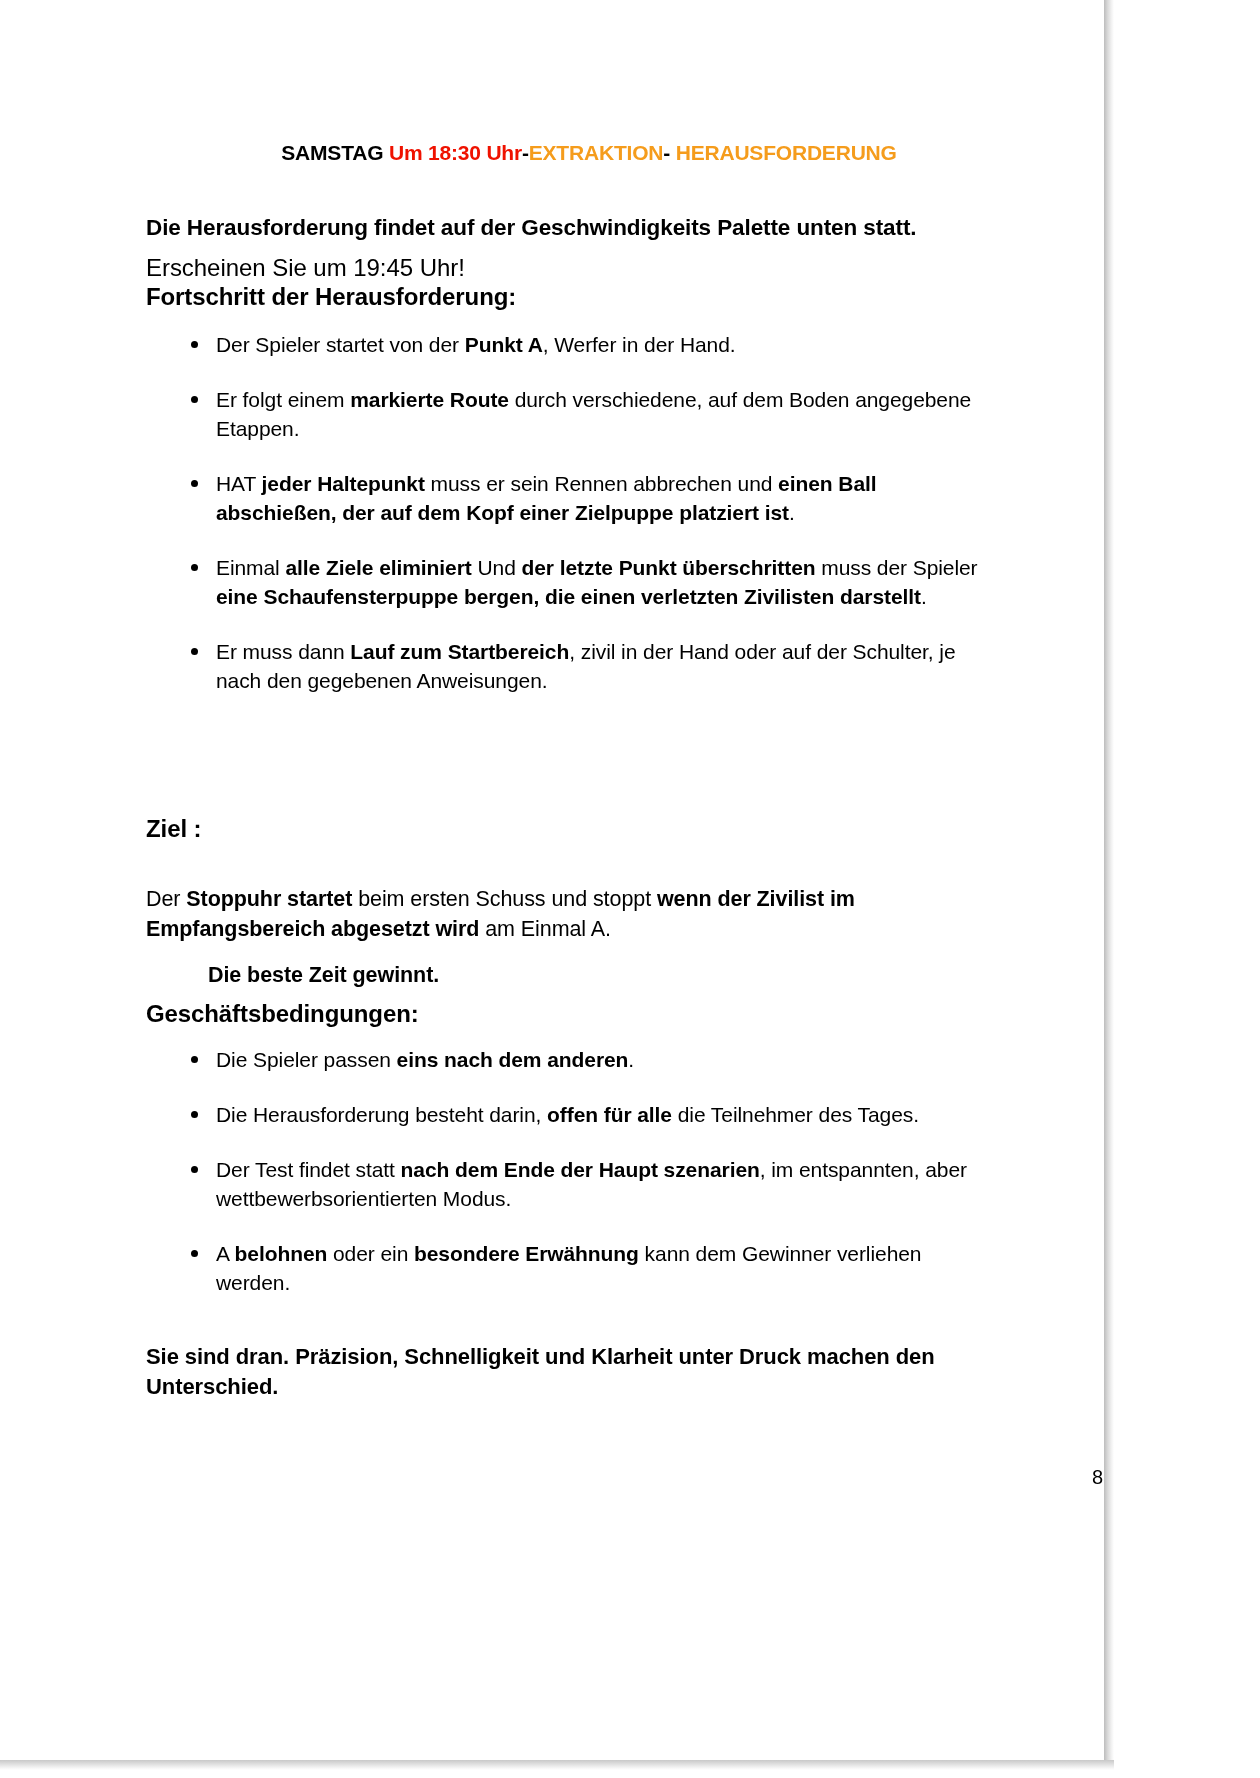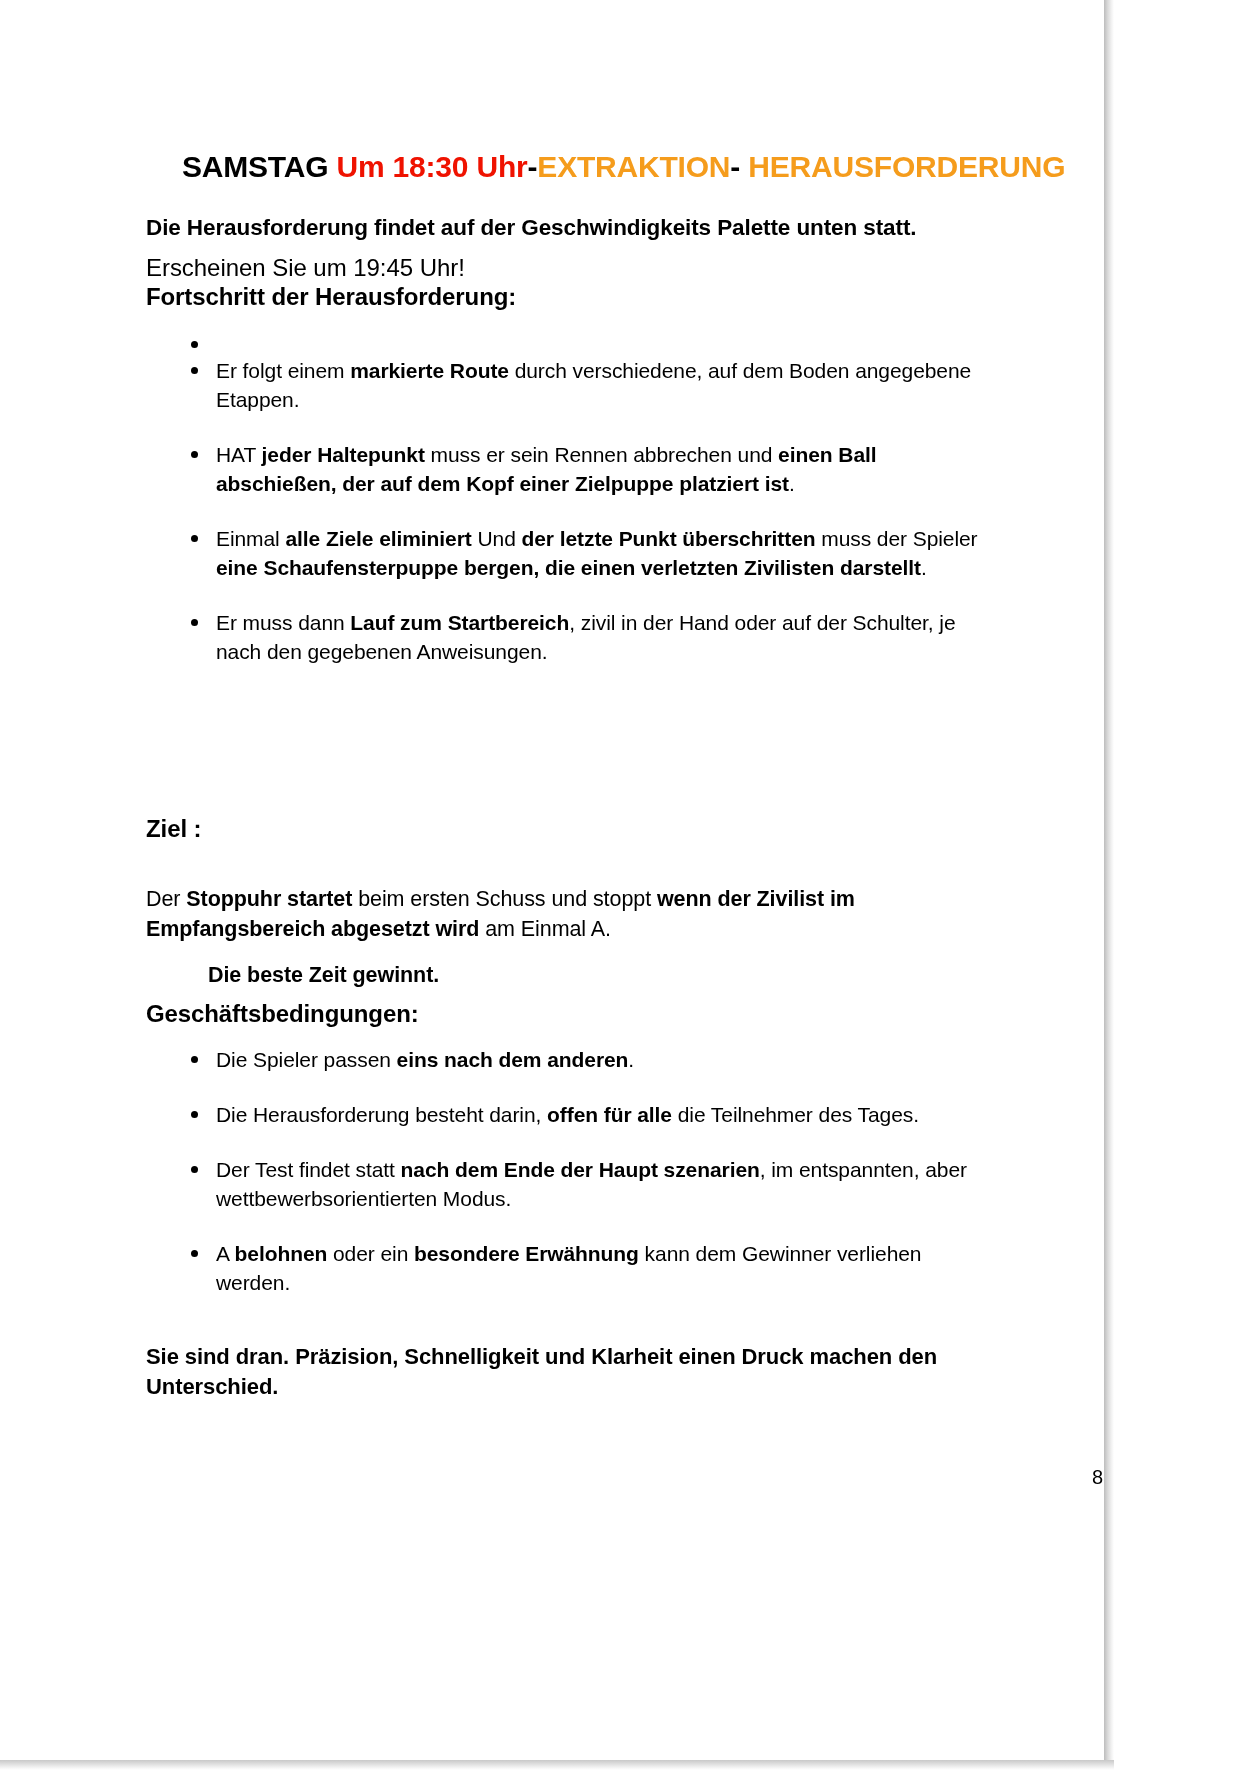--- a/index.html
+++ b/index.html
@@ -55,23 +55,23 @@
 
   
   .content {
     position: absolute;
     left: 146px;
     top: 0;
     width: 850px;
   }
 
   .doc-title {
-    margin: 16px;
+    margin: 8px;
     padding: 0;
-    font-size: 30px;
+    font-size: 21px;
     font-weight: bold;
     line-height: 1.18;
     letter-spacing: -0.2px;
     text-align: center;
     white-space: nowrap;
     position: absolute;
     top: 133px;
     left: 20px;
     width: 830px;
   }
@@ -177,40 +177,40 @@
 
     <h1 class="doc-title">
       <span class="t-black">SAMSTAG </span><span class="t-red">Um 18:30 Uhr</span><span class="t-black">-</span><span class="t-orange">EXTRAKTION</span><span class="t-black">- </span><span class="t-orange">HERAUSFORDERUNG</span>
     </h1>
 
     <p class="lead">Die Herausforderung findet auf der Geschwindigkeits Palette unten statt.</p>
     <p class="subline">Erscheinen Sie um 19:45 Uhr!</p>
 
     <h2 class="h2 h2-progress">Fortschritt der Herausforderung:</h2>
     <ul class="bullets list-progress">
-        <li><span class="dot"></span></li>
+        <li><span class="dot"></span><span><span>Der Spieler startet von der </span><b>Punkt A</b><span>, Werfer in der Hand.</span></span></li>
         <li><span class="dot"></span><span><span>Er folgt einem </span><b>markierte Route</b><span> durch verschiedene, auf dem Boden angegebene Etappen.</span></span></li>
         <li><span class="dot"></span><span><span>HAT </span><b>jeder Haltepunkt</b><span> muss er sein Rennen abbrechen und </span><b>einen Ball abschießen, der auf dem Kopf einer Zielpuppe platziert ist</b><span>.</span></span></li>
         <li><span class="dot"></span><span><span>Einmal </span><b>alle Ziele eliminiert</b><span> Und </span><b>der letzte Punkt überschritten</b><span> muss der Spieler </span><b>eine Schaufensterpuppe bergen, die einen verletzten Zivilisten darstellt</b><span>.</span></span></li>
         <li><span class="dot"></span><span><span>Er muss dann </span><b>Lauf zum Startbereich</b><span>, zivil in der Hand oder auf der Schulter, je nach den gegebenen Anweisungen.</span></span></li>
       </ul>
 
     <h2 class="h2 h2-goal">Ziel :</h2>
     <p class="para para-goal"><span>Der </span><b>Stoppuhr startet</b><span> beim ersten Schuss und stoppt </span><b>wenn der Zivilist im Empfangsbereich abgesetzt wird</b><span> am Einmal A.</span></p>
     <p class="para para-best">Die beste Zeit gewinnt.</p>
 
     <h2 class="h2 h2-terms">Geschäftsbedingungen:</h2>
     <ul class="bullets list-terms">
         <li><span class="dot"></span><span><span>Die Spieler passen </span><b>eins nach dem anderen</b><span>.</span></span></li>
         <li><span class="dot"></span><span><span>Die Herausforderung besteht darin, </span><b>offen für alle</b><span> die Teilnehmer des Tages.</span></span></li>
         <li><span class="dot"></span><span><span>Der Test findet statt </span><b>nach dem Ende der Haupt szenarien</b><span>, im entspannten, aber wettbewerbsorientierten Modus.</span></span></li>
         <li><span class="dot"></span><span><span>A </span><b>belohnen</b><span> oder ein </span><b>besondere Erwähnung</b><span> kann dem Gewinner verliehen werden.</span></span></li>
       </ul>
 
-    <p class="para para-close">Sie sind dran. Präzision, Schnelligkeit und Klarheit einen Druck machen den Unterschied.</p>
+    <p class="para para-close">Sie sind dran. Präzision, Schnelligkeit und Klarheit unter Druck machen den Unterschied.</p>
 
     <div class="page-number">8</div>
 
   </div>
 </div>
 
 <div class="page-edge-right"></div>
 <div class="page-edge-bottom"></div>
 <div class="page-outer-bg"></div>
 

